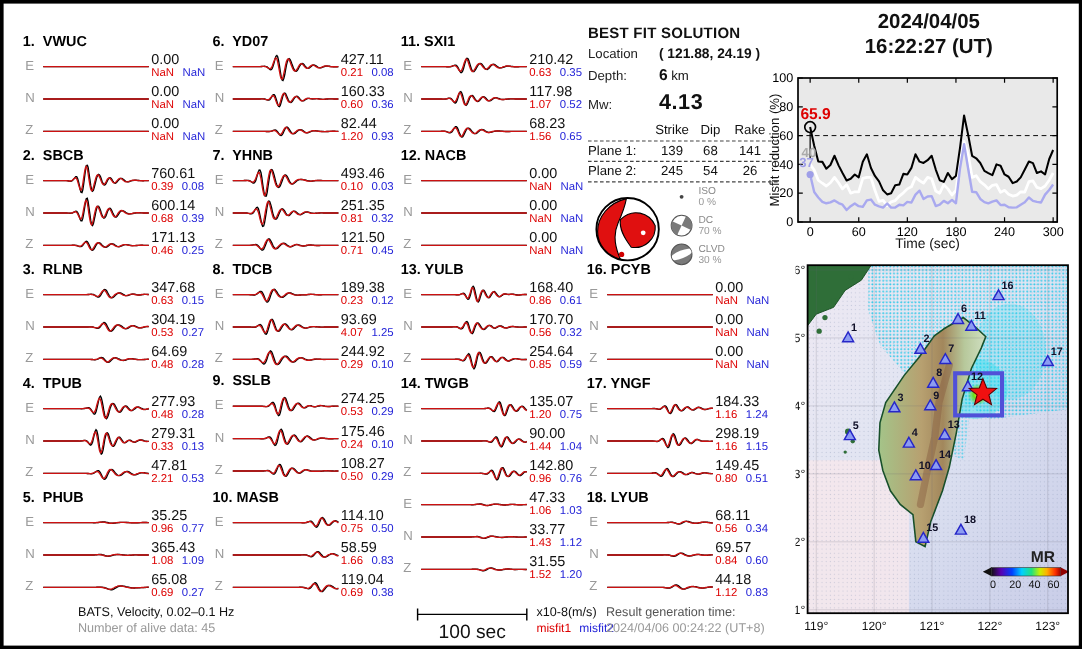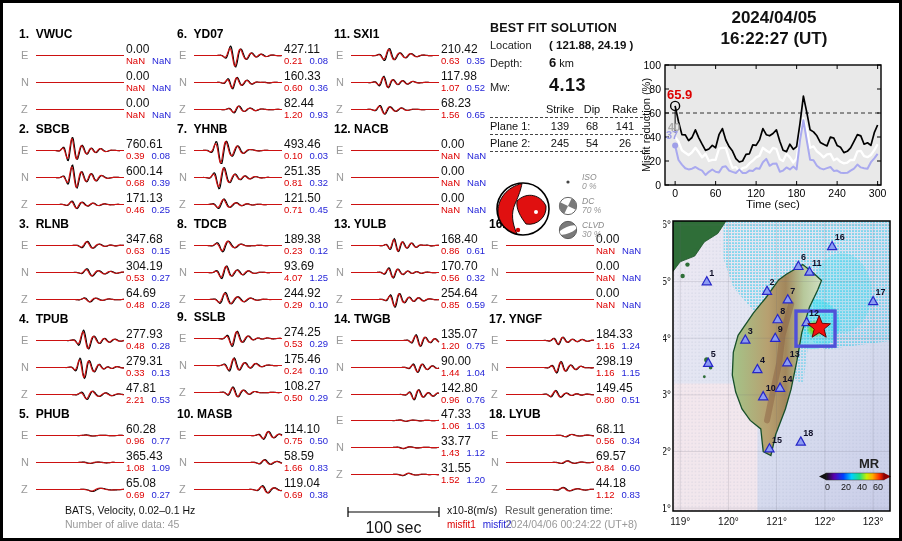--- a/index.html
+++ b/index.html
@@ -21,21 +21,21 @@
   .bf-row{font-size:11px;margin-top:4px;white-space:nowrap;}
   .bf-lab{display:inline-block;width:56px;color:#222;}
   .bf-val{font-weight:bold;font-size:11.5px;}
   .mw-val{font-weight:bold;font-size:18px;letter-spacing:0.5px;}
   .plane-table{margin-top:5px;font-size:11px;width:158px;}
   .pt-grid{display:grid;grid-template-columns:52px 36px 28px 38px;}
   .pt-grid div{padding:2px 0;text-align:center;}
   .pt-grid .rowlab{text-align:left;}
   .pt-hd{border-bottom:1px dashed #444;}
   .pt-r{border-bottom:1px dashed #444;}
-  .mech-row{position:relative;margin-top:22px;height:78px;font-style:italic;}
+  .mech-row{position:relative;margin-top:4px;height:78px;}
   .decomp{position:absolute;left:68px;top:-2px;}
   .d-item{display:flex;align-items:center;margin-bottom:4px;}
   .d-ico{width:20px;height:20px;margin-right:4px;flex:none;}
   .d-txt{font-size:8.5px;color:#999;line-height:9.5px;}
   .d-name{color:#8a8a8a;}
   
   .evt-head{position:absolute;left:662px;top:4px;width:218px;text-align:center;
             font-weight:bold;font-size:17px;line-height:21px;}
   .ylab-rot{position:absolute;left:622px;top:58px;width:130px;height:130px;}
   .ylab-rot span{position:absolute;left:-44px;top:58px;display:block;width:130px;text-align:center;
@@ -173,21 +173,21 @@
         </div>
       </div>
       <div class="station" style="left: 16px; top: 404px;">
         <div class="st-title">5.  PHUB</div>
         <div class="trace-row">
           <span class="comp">E</span>
           <svg width="90" height="27" class="tr-svg" style="position: absolute; left: 16px; top: 0px;">
             <path d="M1.0,13.5L1.7,13.5L2.5,13.5L3.2,13.5L3.9,13.5L4.7,13.5L5.4,13.5L6.1,13.5L6.9,13.5L7.6,13.5L8.3,13.5L9.1,13.5L9.8,13.5L10.5,13.5L11.3,13.5L12.0,13.5L12.7,13.5L13.5,13.5L14.2,13.5L14.9,13.5L15.7,13.5L16.4,13.5L17.1,13.5L17.9,13.5L18.6,13.5L19.3,13.5L20.1,13.5L20.8,13.5L21.5,13.5L22.3,13.5L23.0,13.5L23.7,13.5L24.5,13.5L25.2,13.5L25.9,13.5L26.7,13.5L27.4,13.5L28.1,13.5L28.9,13.5L29.6,13.5L30.3,13.5L31.1,13.5L31.8,13.5L32.5,13.5L33.3,13.5L34.0,13.5L34.7,13.5L35.5,13.5L36.2,13.5L36.9,13.5L37.7,13.5L38.4,13.5L39.1,13.5L39.9,13.5L40.6,13.5L41.3,13.5L42.1,13.5L42.8,13.6L43.5,13.6L44.3,13.6L45.0,13.5L45.7,13.5L46.5,13.5L47.2,13.4L47.9,13.3L48.7,13.2L49.4,13.1L50.1,13.0L50.9,12.9L51.6,12.9L52.3,13.0L53.1,13.1L53.8,13.3L54.5,13.4L55.3,13.6L56.0,13.8L56.7,13.9L57.5,14.0L58.2,14.0L58.9,14.0L59.7,14.0L60.4,13.9L61.1,13.8L61.9,13.7L62.6,13.6L63.3,13.5L64.1,13.5L64.8,13.4L65.5,13.3L66.3,13.3L67.0,13.3L67.7,13.3L68.5,13.3L69.2,13.3L69.9,13.3L70.7,13.4L71.4,13.4L72.1,13.4L72.9,13.5L73.6,13.5L74.3,13.6L75.1,13.6L75.8,13.6L76.5,13.6L77.3,13.6L78.0,13.6L78.7,13.6L79.5,13.6L80.2,13.6L80.9,13.6L81.7,13.5L82.4,13.5L83.1,13.5L83.9,13.4L84.6,13.4L85.3,13.4L86.1,13.4L86.8,13.4L87.5,13.4L88.3,13.5L89.0,13.5" fill="none" stroke="#000" stroke-width="1.15"></path>
             <path d="M1.0,13.5L1.7,13.5L2.5,13.5L3.2,13.5L3.9,13.5L4.7,13.5L5.4,13.5L6.1,13.5L6.9,13.5L7.6,13.5L8.3,13.5L9.1,13.5L9.8,13.5L10.5,13.5L11.3,13.5L12.0,13.5L12.7,13.5L13.5,13.5L14.2,13.5L14.9,13.5L15.7,13.5L16.4,13.5L17.1,13.5L17.9,13.5L18.6,13.5L19.3,13.5L20.1,13.5L20.8,13.5L21.5,13.5L22.3,13.5L23.0,13.5L23.7,13.5L24.5,13.5L25.2,13.5L25.9,13.5L26.7,13.5L27.4,13.5L28.1,13.5L28.9,13.5L29.6,13.5L30.3,13.5L31.1,13.5L31.8,13.5L32.5,13.5L33.3,13.5L34.0,13.5L34.7,13.5L35.5,13.5L36.2,13.5L36.9,13.5L37.7,13.5L38.4,13.5L39.1,13.5L39.9,13.5L40.6,13.5L41.3,13.5L42.1,13.5L42.8,13.5L43.5,13.5L44.3,13.5L45.0,13.5L45.7,13.4L46.5,13.4L47.2,13.3L47.9,13.2L48.7,13.2L49.4,13.1L50.1,13.1L50.9,13.1L51.6,13.2L52.3,13.3L53.1,13.4L53.8,13.6L54.5,13.7L55.3,13.9L56.0,14.0L56.7,14.0L57.5,14.0L58.2,14.0L58.9,13.9L59.7,13.8L60.4,13.7L61.1,13.6L61.9,13.5L62.6,13.5L63.3,13.4L64.1,13.4L64.8,13.3L65.5,13.3L66.3,13.3L67.0,13.3L67.7,13.3L68.5,13.3L69.2,13.4L69.9,13.4L70.7,13.4L71.4,13.5L72.1,13.5L72.9,13.6L73.6,13.6L74.3,13.6L75.1,13.6L75.8,13.6L76.5,13.6L77.3,13.6L78.0,13.6L78.7,13.6L79.5,13.6L80.2,13.5L80.9,13.5L81.7,13.5L82.4,13.5L83.1,13.4L83.9,13.4L84.6,13.4L85.3,13.4L86.1,13.4L86.8,13.4L87.5,13.5L88.3,13.5L89.0,13.5" fill="none" stroke="#cc1111" stroke-width="1.15"></path>
           </svg>
-          <div class="amp">60.28</div>
+          <div class="amp">35.25</div>
           <div class="mis"><span class="m1">0.96</span><span class="m2">0.77</span></div>
         </div>
         <div class="trace-row">
           <span class="comp">N</span>
           <svg width="90" height="27" class="tr-svg" style="position: absolute; left: 16px; top: 0px;">
             <path d="M1.0,13.5L1.7,13.5L2.5,13.5L3.2,13.5L3.9,13.5L4.7,13.5L5.4,13.5L6.1,13.5L6.9,13.5L7.6,13.5L8.3,13.5L9.1,13.5L9.8,13.5L10.5,13.5L11.3,13.5L12.0,13.5L12.7,13.5L13.5,13.5L14.2,13.5L14.9,13.5L15.7,13.5L16.4,13.5L17.1,13.5L17.9,13.5L18.6,13.5L19.3,13.5L20.1,13.5L20.8,13.5L21.5,13.5L22.3,13.5L23.0,13.5L23.7,13.5L24.5,13.5L25.2,13.5L25.9,13.5L26.7,13.5L27.4,13.5L28.1,13.5L28.9,13.5L29.6,13.5L30.3,13.5L31.1,13.5L31.8,13.5L32.5,13.5L33.3,13.5L34.0,13.5L34.7,13.5L35.5,13.5L36.2,13.5L36.9,13.5L37.7,13.5L38.4,13.5L39.1,13.5L39.9,13.5L40.6,13.5L41.3,13.5L42.1,13.5L42.8,13.5L43.5,13.5L44.3,13.4L45.0,13.3L45.7,13.3L46.5,13.2L47.2,13.1L47.9,13.1L48.7,13.1L49.4,13.1L50.1,13.3L50.9,13.4L51.6,13.6L52.3,13.9L53.1,14.1L53.8,14.3L54.5,14.4L55.3,14.5L56.0,14.4L56.7,14.3L57.5,14.2L58.2,14.0L58.9,13.8L59.7,13.6L60.4,13.4L61.1,13.3L61.9,13.2L62.6,13.1L63.3,13.1L64.1,13.1L64.8,13.1L65.5,13.2L66.3,13.2L67.0,13.3L67.7,13.4L68.5,13.5L69.2,13.6L69.9,13.7L70.7,13.7L71.4,13.8L72.1,13.8L72.9,13.7L73.6,13.7L74.3,13.7L75.1,13.6L75.8,13.5L76.5,13.5L77.3,13.4L78.0,13.4L78.7,13.4L79.5,13.4L80.2,13.5L80.9,13.5L81.7,13.5L82.4,13.5L83.1,13.5L83.9,13.5L84.6,13.5L85.3,13.5L86.1,13.5L86.8,13.5L87.5,13.5L88.3,13.5L89.0,13.5" fill="none" stroke="#000" stroke-width="1.15"></path>
             <path d="M1.0,13.5L1.7,13.5L2.5,13.5L3.2,13.5L3.9,13.5L4.7,13.5L5.4,13.5L6.1,13.5L6.9,13.5L7.6,13.5L8.3,13.5L9.1,13.5L9.8,13.5L10.5,13.5L11.3,13.5L12.0,13.5L12.7,13.5L13.5,13.5L14.2,13.5L14.9,13.5L15.7,13.5L16.4,13.5L17.1,13.5L17.9,13.5L18.6,13.5L19.3,13.5L20.1,13.5L20.8,13.5L21.5,13.5L22.3,13.5L23.0,13.5L23.7,13.5L24.5,13.5L25.2,13.5L25.9,13.5L26.7,13.5L27.4,13.5L28.1,13.5L28.9,13.5L29.6,13.5L30.3,13.5L31.1,13.5L31.8,13.5L32.5,13.5L33.3,13.5L34.0,13.5L34.7,13.5L35.5,13.5L36.2,13.5L36.9,13.5L37.7,13.5L38.4,13.5L39.1,13.5L39.9,13.5L40.6,13.5L41.3,13.5L42.1,13.5L42.8,13.5L43.5,13.4L44.3,13.4L45.0,13.3L45.7,13.3L46.5,13.2L47.2,13.2L47.9,13.2L48.7,13.3L49.4,13.4L50.1,13.6L50.9,13.7L51.6,13.9L52.3,14.1L53.1,14.3L53.8,14.4L54.5,14.4L55.3,14.3L56.0,14.2L56.7,14.0L57.5,13.8L58.2,13.6L58.9,13.4L59.7,13.3L60.4,13.2L61.1,13.1L61.9,13.1L62.6,13.1L63.3,13.1L64.1,13.2L64.8,13.2L65.5,13.3L66.3,13.4L67.0,13.5L67.7,13.6L68.5,13.6L69.2,13.7L69.9,13.7L70.7,13.8L71.4,13.8L72.1,13.7L72.9,13.7L73.6,13.6L74.3,13.6L75.1,13.5L75.8,13.5L76.5,13.4L77.3,13.4L78.0,13.4L78.7,13.4L79.5,13.5L80.2,13.5L80.9,13.5L81.7,13.5L82.4,13.5L83.1,13.5L83.9,13.5L84.6,13.5L85.3,13.5L86.1,13.5L86.8,13.5L87.5,13.5L88.3,13.5L89.0,13.5" fill="none" stroke="#cc1111" stroke-width="1.15"></path>
           </svg>
           <div class="amp">365.43</div>
           <div class="mis"><span class="m1">1.08</span><span class="m2">1.09</span></div>

